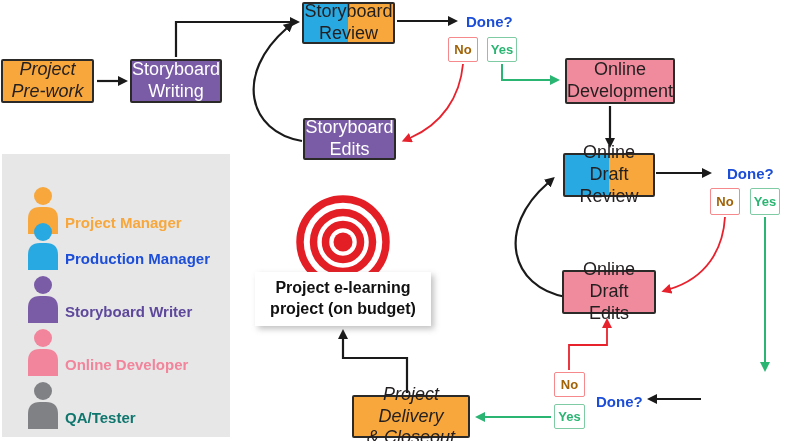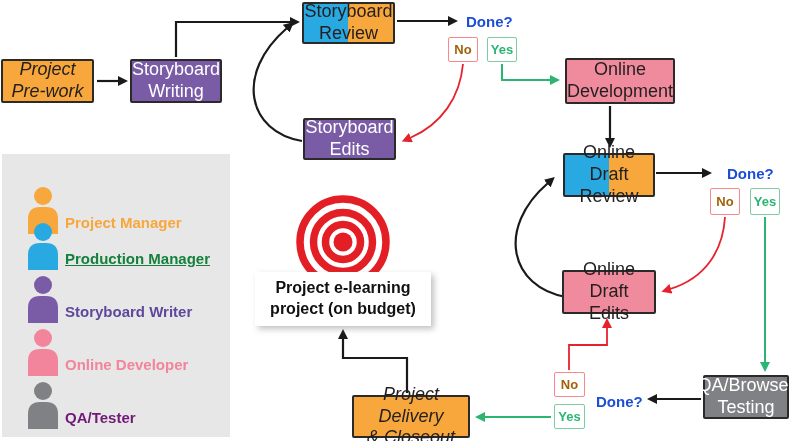--- a/index.html
+++ b/index.html
@@ -39,21 +39,21 @@
   .target{position:absolute;left:295px;top:194px;z-index:2;}
   .legend{
     position:absolute;left:2px;top:154px;width:228px;height:283px;z-index:2;
     background:#E7E7E8;
   }
   .legend-row{
     position:absolute;left:25px;display:flex;align-items:flex-end;height:48px;
   }
   .legend-row .person{display:block;}
   .legend-label{font-size:15px;font-weight:bold;margin-left:6px;margin-bottom:3px;white-space:nowrap;}
-  .c0{color:#F7A73B;}.c1{color:#15803d;text-decoration:underline;}.c2{color:#5E489B;}.c3{color:#F2849B;}.c4{color:#701a75;}
+  .c0{color:#F7A73B;}.c1{color:#1d4ed8;}.c2{color:#5E489B;}.c3{color:#F2849B;}.c4{color:#0f766e;}
   .i0{color:#F7A73B;}.i1{color:#29A9E1;}.i2{color:#7A5BA6;}.i3{color:#F2849B;}.i4{color:#808184;}
 </style>
 </head>
 <body>
 
 <div class="stage">
 
   <svg class="arrows" width="800" height="441" viewBox="0 0 800 441">
     <defs>
       <marker id="ab" markerUnits="userSpaceOnUse" markerWidth="11" markerHeight="11" refX="1" refY="5" orient="auto">
@@ -112,22 +112,20 @@
 
   <div class="node pink" style="left:565px;top:58px;width:110px;height:46px;">Online
 Development</div>
 
   <div class="node split" style="left:563px;top:153px;width:92px;height:44px;">Online Draft
 Review</div>
 
   <div class="node pink" style="left:562px;top:270px;width:94px;height:44px;">Online Draft
 Edits</div>
 
-  <div class="node grayb" style="left:703px;top:375px;width:86px;height:44px;">QA/Browser
-Testing</div>
 
   <div class="node orange" style="left:352px;top:395px;width:118px;height:43px;">Project Delivery
 &amp; Closeout</div>
 
   <div class="done" style="left:466px;top:13px;">Done?</div>
   <div class="done" style="left:727px;top:165px;">Done?</div>
   <div class="done" style="left:596px;top:393px;">Done?</div>
 
   <div class="answer no" style="left:448px;top:37px;width:30px;height:25px;">No</div>
   <div class="answer yes" style="left:487px;top:37px;width:30px;height:25px;">Yes</div>

